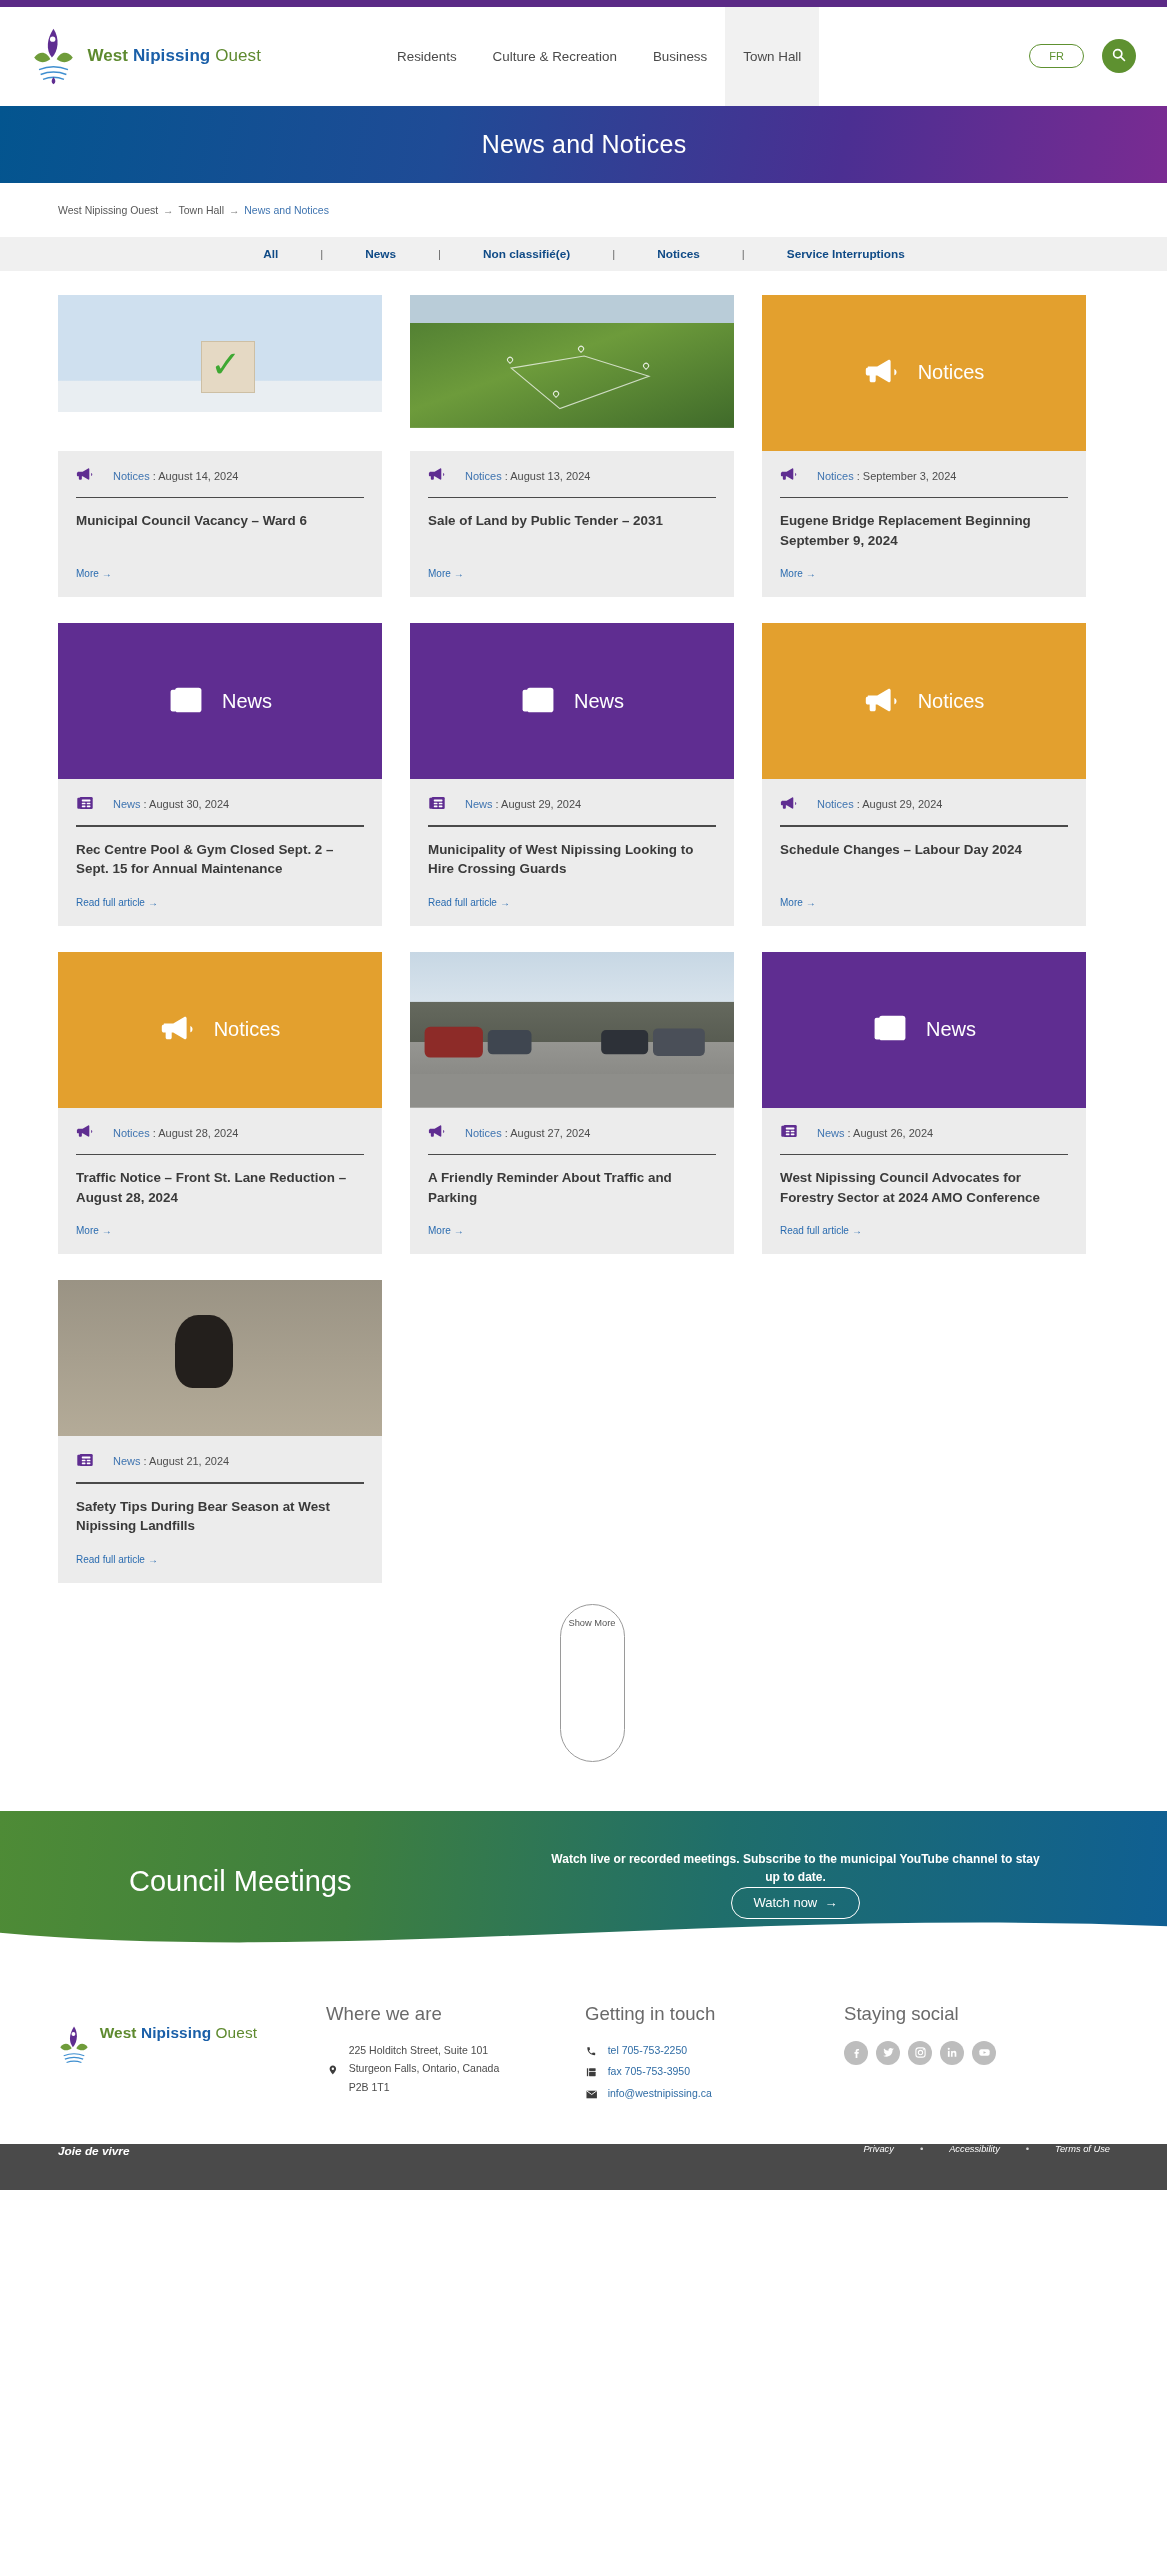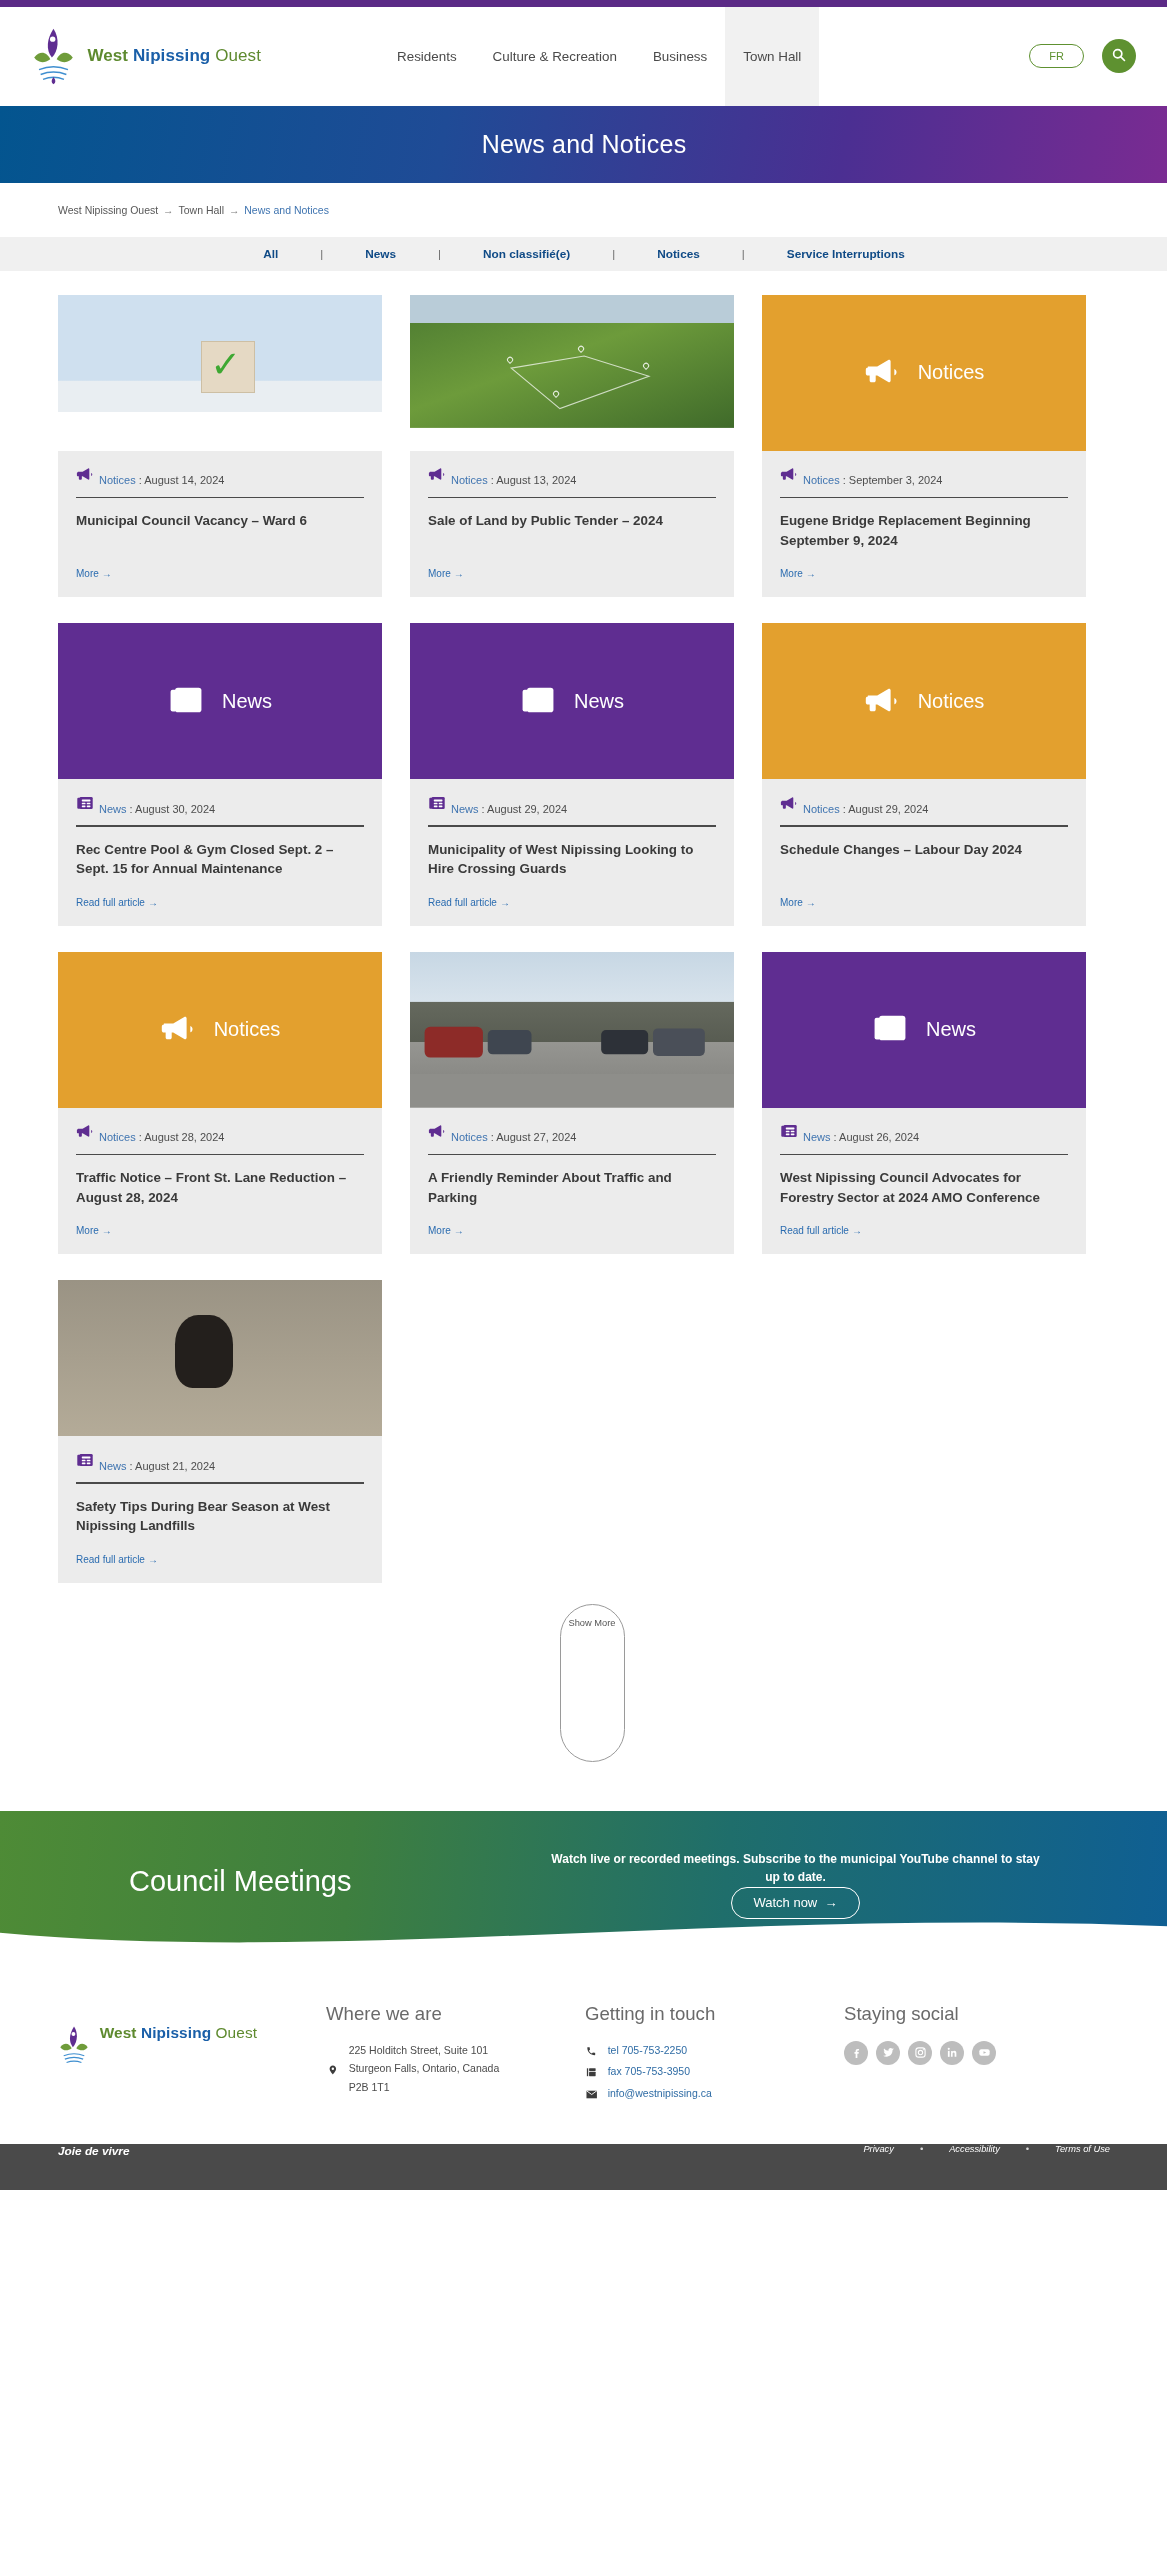--- a/index.html
+++ b/index.html
@@ -132,21 +132,21 @@
   .card-banner.notices { background:#e3a02e; }
   .card-banner.news    { background:#5f2d91; }
   .banner-label { color:#fff; font-size:20px; font-weight:400; }
 
   .card-body {
     background:#ececec;
     padding:14.6px 18px 18px 18px;
     flex:1;
     display:flex; flex-direction:column;
   }
-  .meta-row { display:flex; align-items:flex-end; gap:5px; padding-bottom:10.5px; }
+  .meta-row { display:flex; align-items:center; gap:19px; padding-bottom:10.5px; }
   .meta-text { font-size:11px; color:#4d4d4d; }
   .meta-text .cat { color:#3f74b0; }
   .meta-rule { height:1.6px; background:#4a4a4a; width:100%; }
   .card-title {
     margin:13px 0 0 0;
     font-size:13.4px;
     font-weight:700;
     line-height:1.45;
     color:#3a3a3a;
   }
@@ -411,21 +411,21 @@
     </div>
         </div>
     <div class="card-body">
       <div class="meta-row">
         <span><svg width="18" height="18" viewBox="0 0 28 28" fill="#5f2d91">
                 <path d="M3 11.2c-.9 0-1.6.7-1.6 1.6v3.1c0 .9.7 1.6 1.6 1.6h1.4v3.9c0 .8.6 1.4 1.4 1.4h1.9c.8 0 1.4-.6 1.4-1.4v-3.9h1.2l8.6 5.1c.8.5 1.8-.1 1.8-1V6.4c0-.9-1-1.5-1.8-1l-8.6 5.1H3zm20.6 1.3c1 .3 1.7 1.3 1.7 2.4s-.7 2.1-1.7 2.4v-4.8z"></path>
               </svg></span>
         <span class="meta-text"><span class="cat">Notices</span><span> : </span><span>August 13, 2024</span></span>
       </div>
       <div class="meta-rule"></div>
-      <h2 class="card-title">Sale of Land by Public Tender – 2024</h2>
+      <h2 class="card-title">Sale of Land by Public Tender – 2031</h2>
       <span class="card-link">
         <span>More</span>
         <span>→</span>
       </span>
     </div>
       </a>
       <a class="card">
     <div class="card-banner notices">
          <span><svg width="36" height="36" viewBox="0 0 28 28" fill="#ffffff">
               <path d="M3 11.2c-.9 0-1.6.7-1.6 1.6v3.1c0 .9.7 1.6 1.6 1.6h1.4v3.9c0 .8.6 1.4 1.4 1.4h1.9c.8 0 1.4-.6 1.4-1.4v-3.9h1.2l8.6 5.1c.8.5 1.8-.1 1.8-1V6.4c0-.9-1-1.5-1.8-1l-8.6 5.1H3zm20.6 1.3c1 .3 1.7 1.3 1.7 2.4s-.7 2.1-1.7 2.4v-4.8z"></path>

